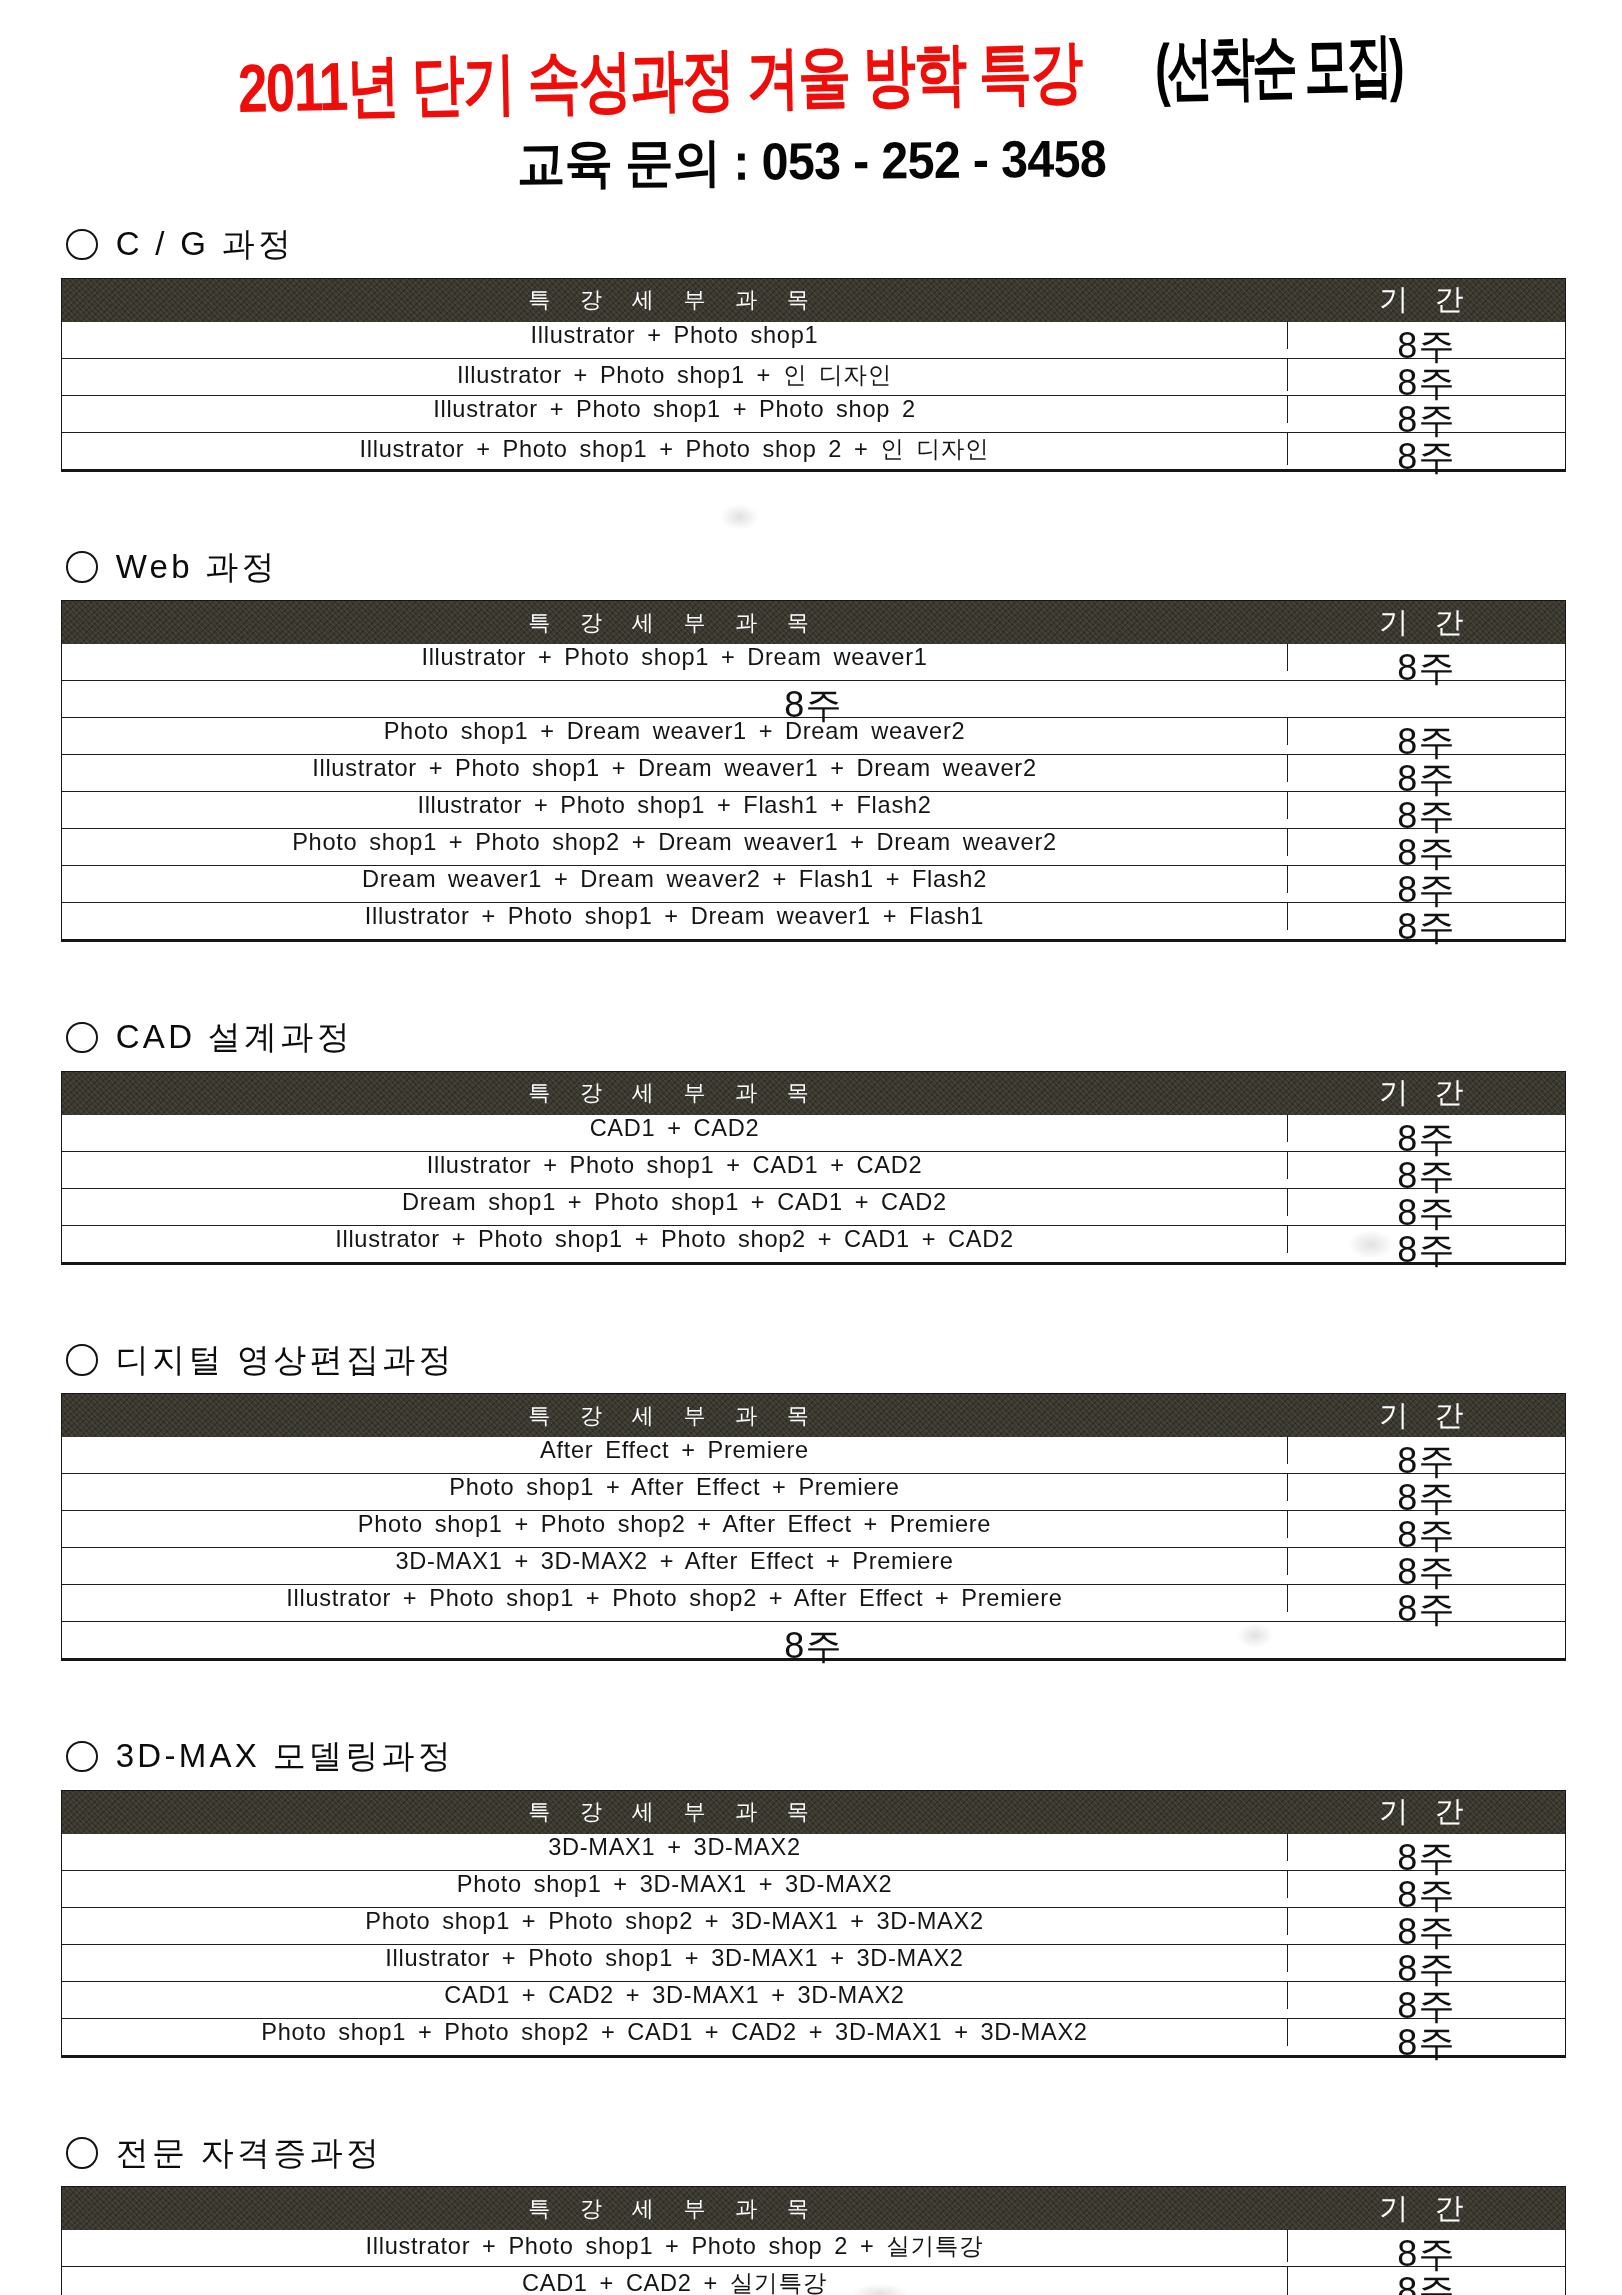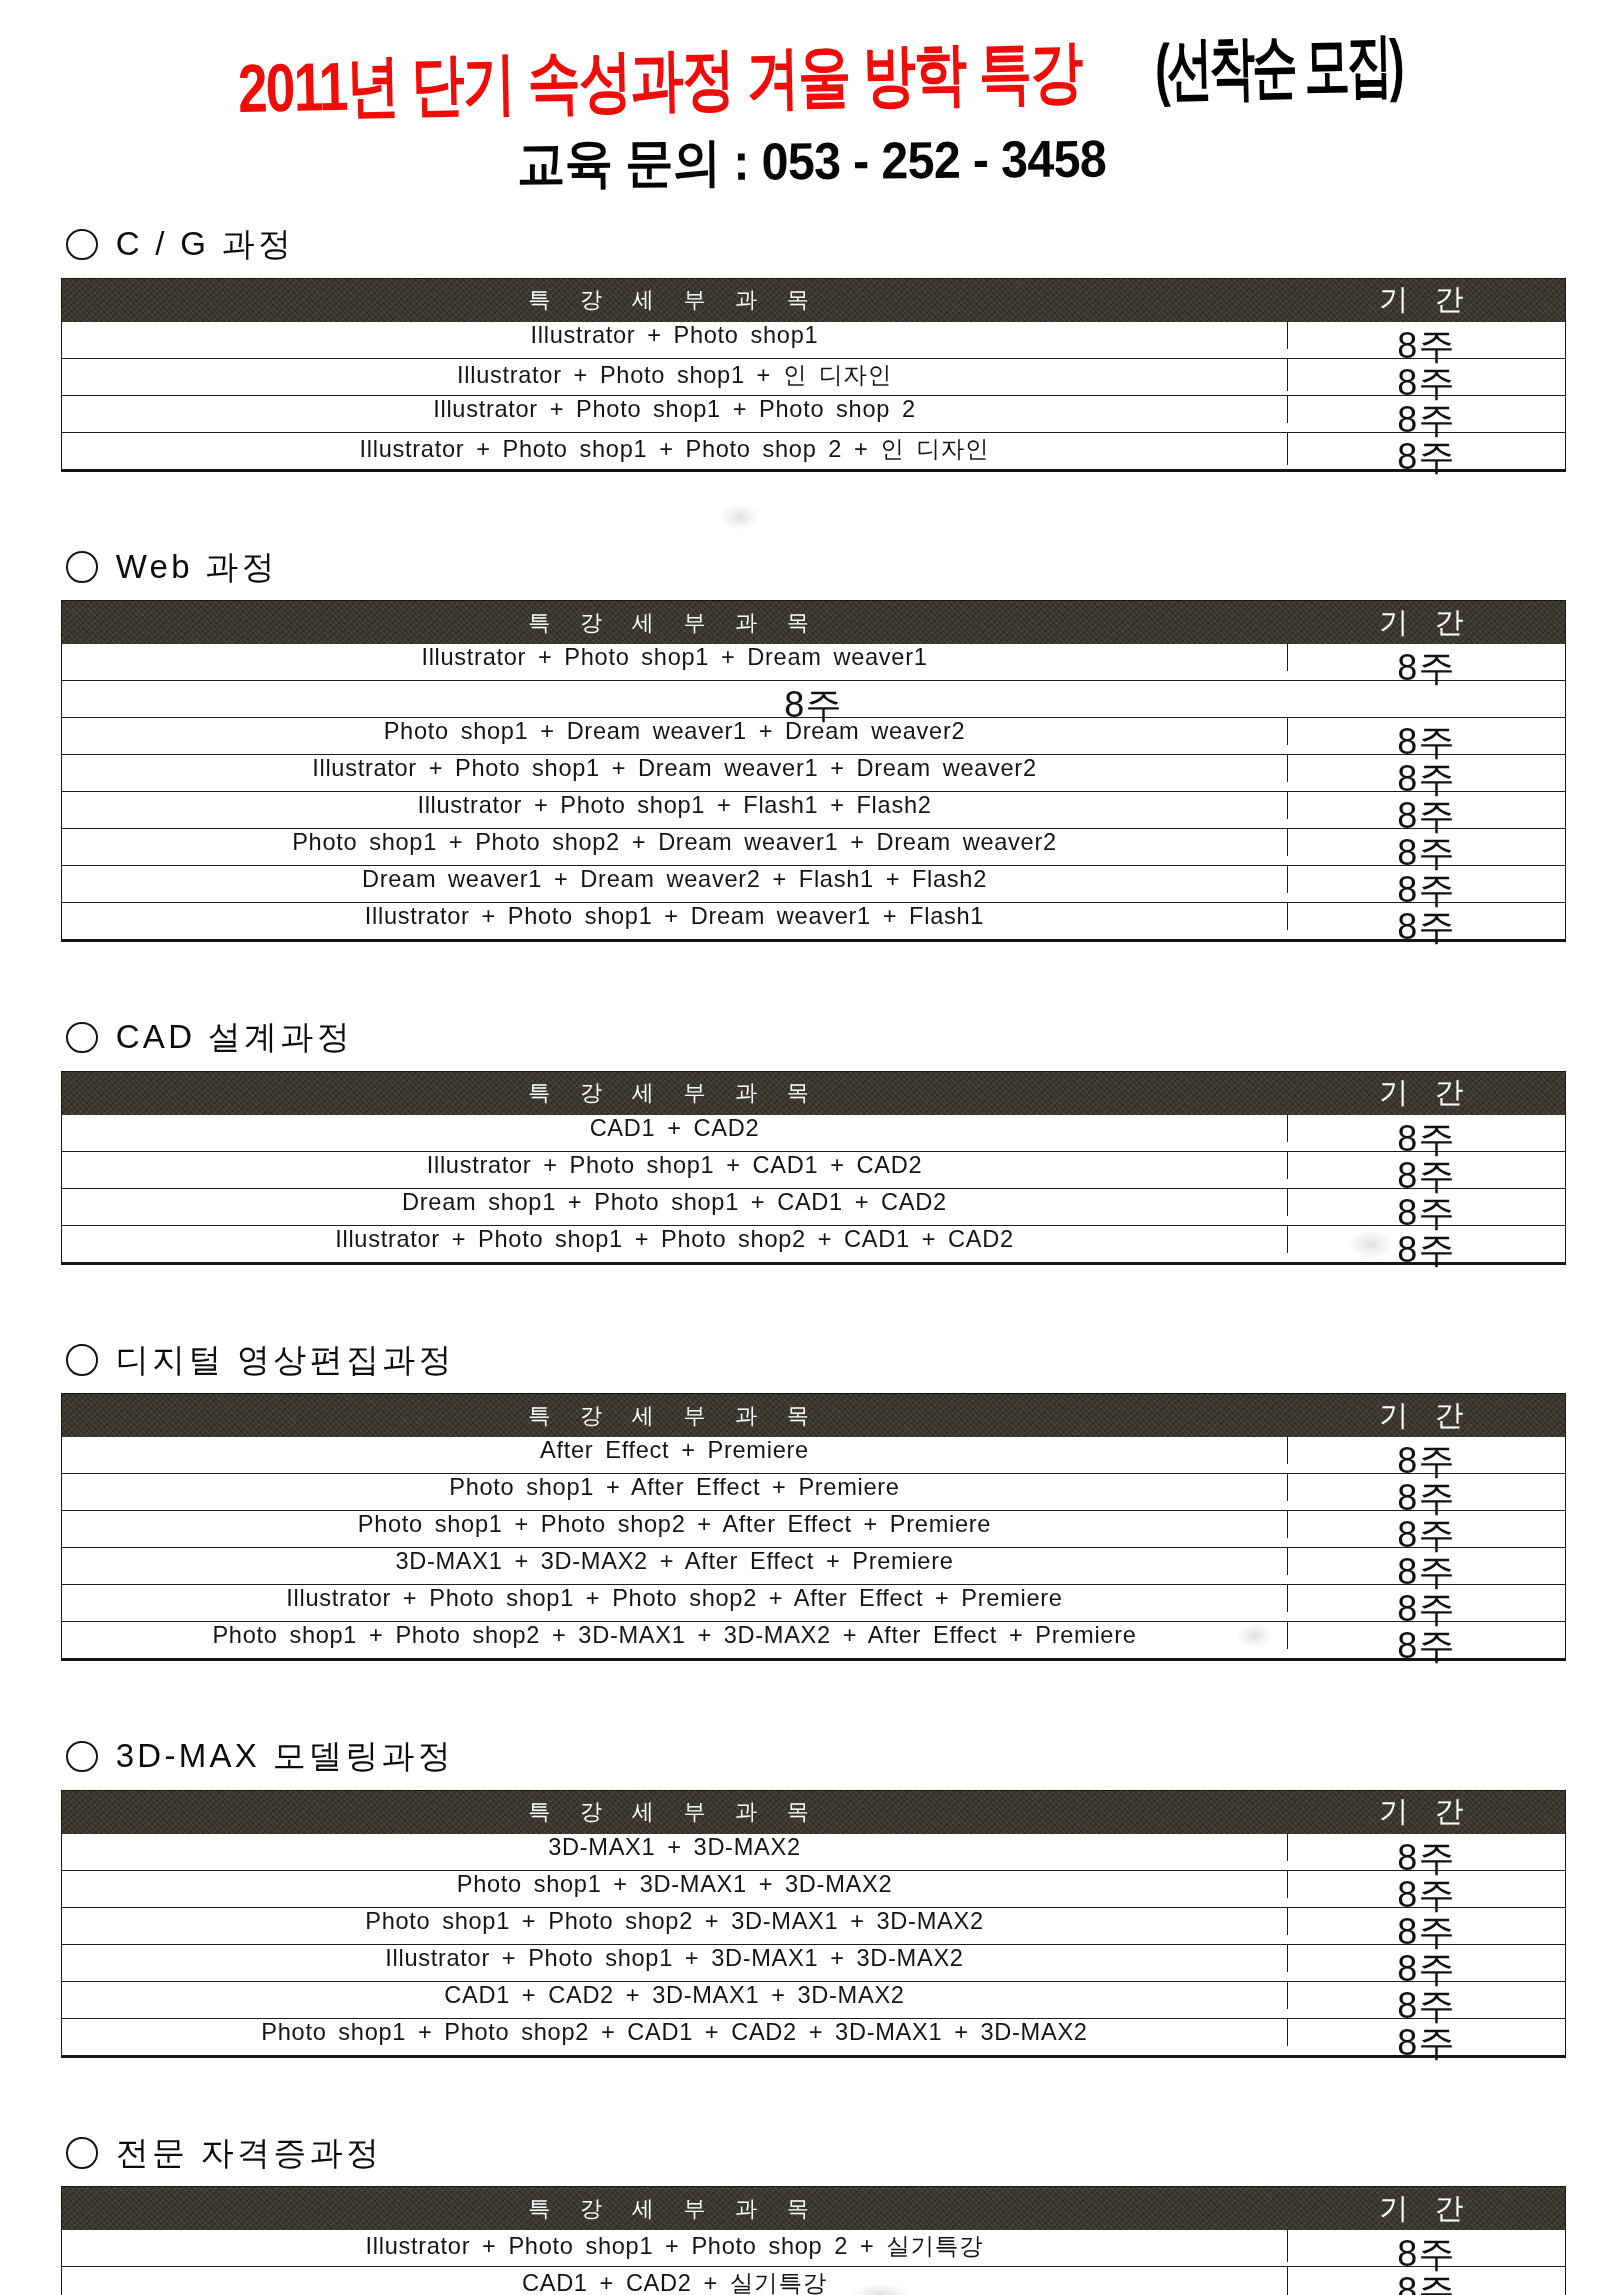--- a/index.html
+++ b/index.html
@@ -279,21 +279,20 @@
           </div>
           <div class="crow">
             <div class="cell-subject">3D-MAX1 + 3D-MAX2 + After Effect + Premiere</div>
             <div class="cell-duration">8주</div>
           </div>
           <div class="crow">
             <div class="cell-subject">Illustrator + Photo shop1 + Photo shop2 + After Effect + Premiere</div>
             <div class="cell-duration">8주</div>
           </div>
           <div class="crow">
-            <div class="cell-subject">Photo shop1 + Photo shop2 + 3D-MAX1 + 3D-MAX2 + After Effect + Premiere</div>
             <div class="cell-duration">8주</div>
           </div>
         </div>
       </div>
       <div class="section">
         <div class="section-label">
           <span class="circle-icon"></span>
           <span>3D-MAX 모델링과정</span>
         </div>
         <div class="ctable">

